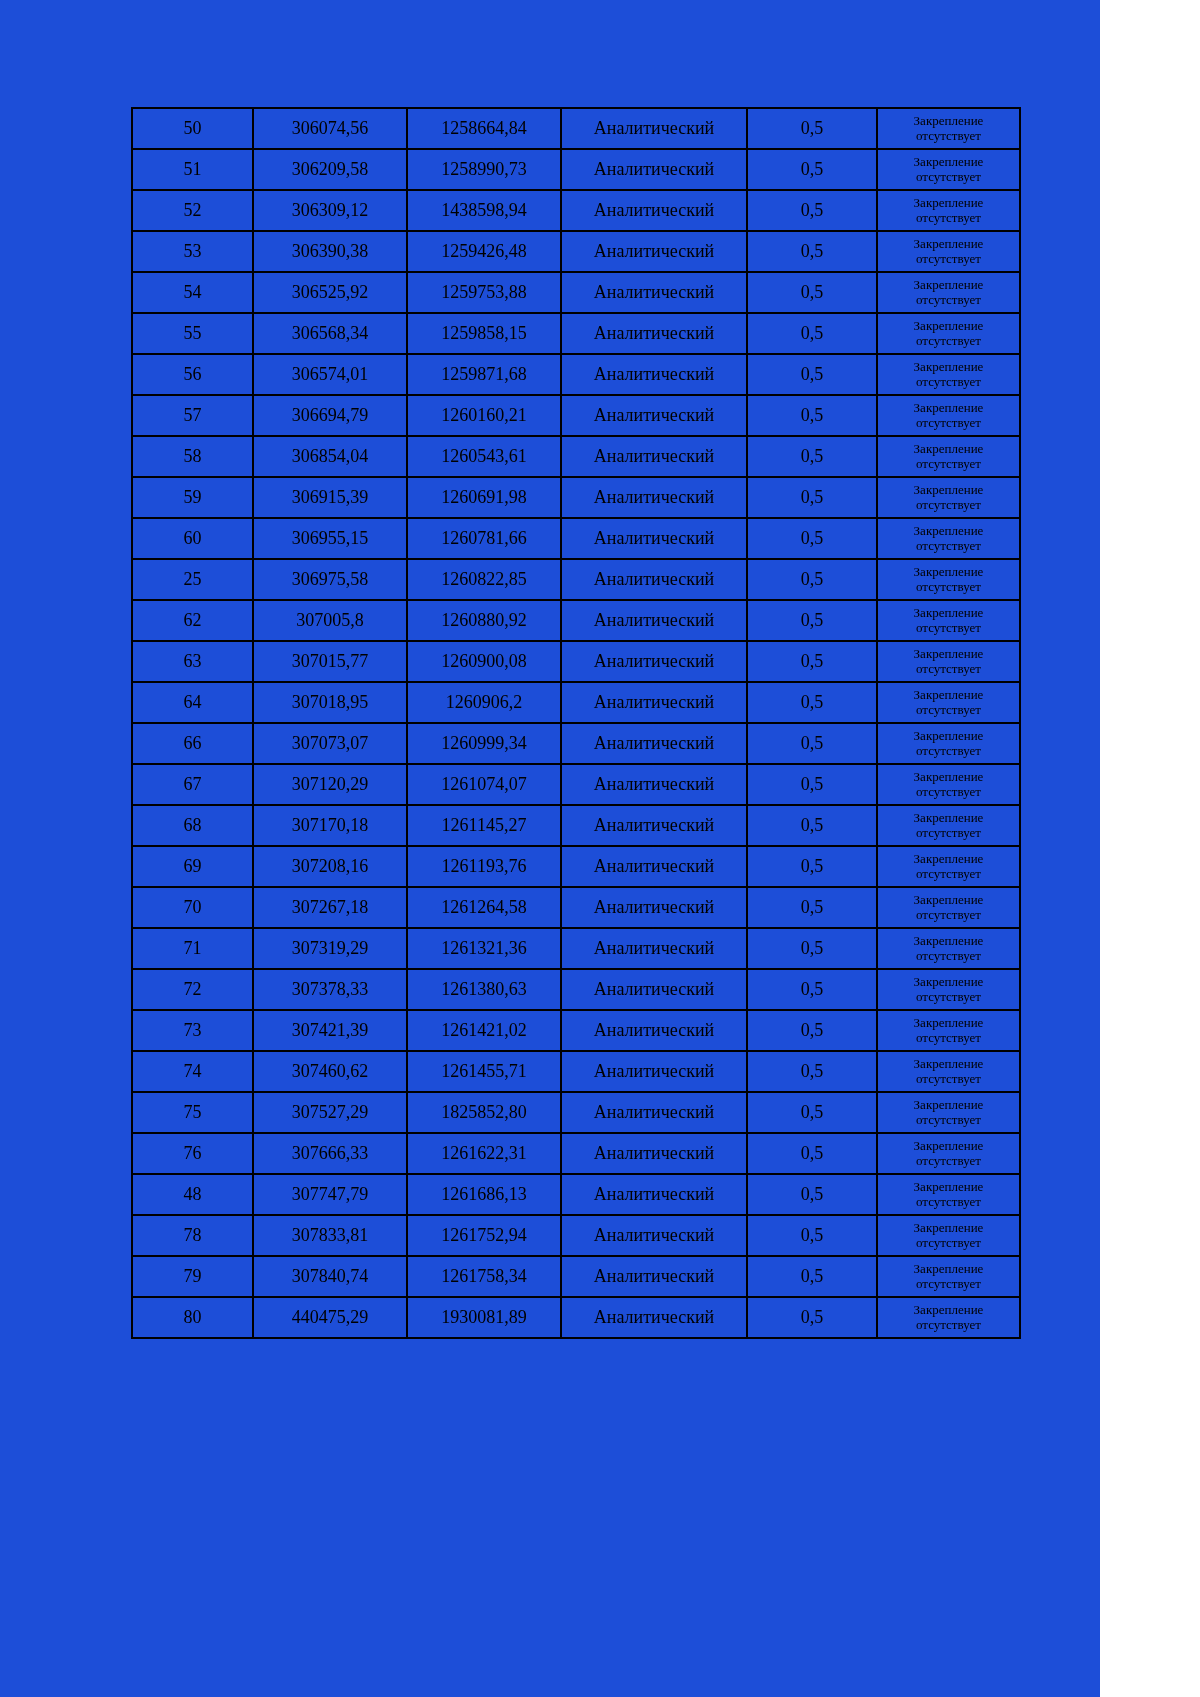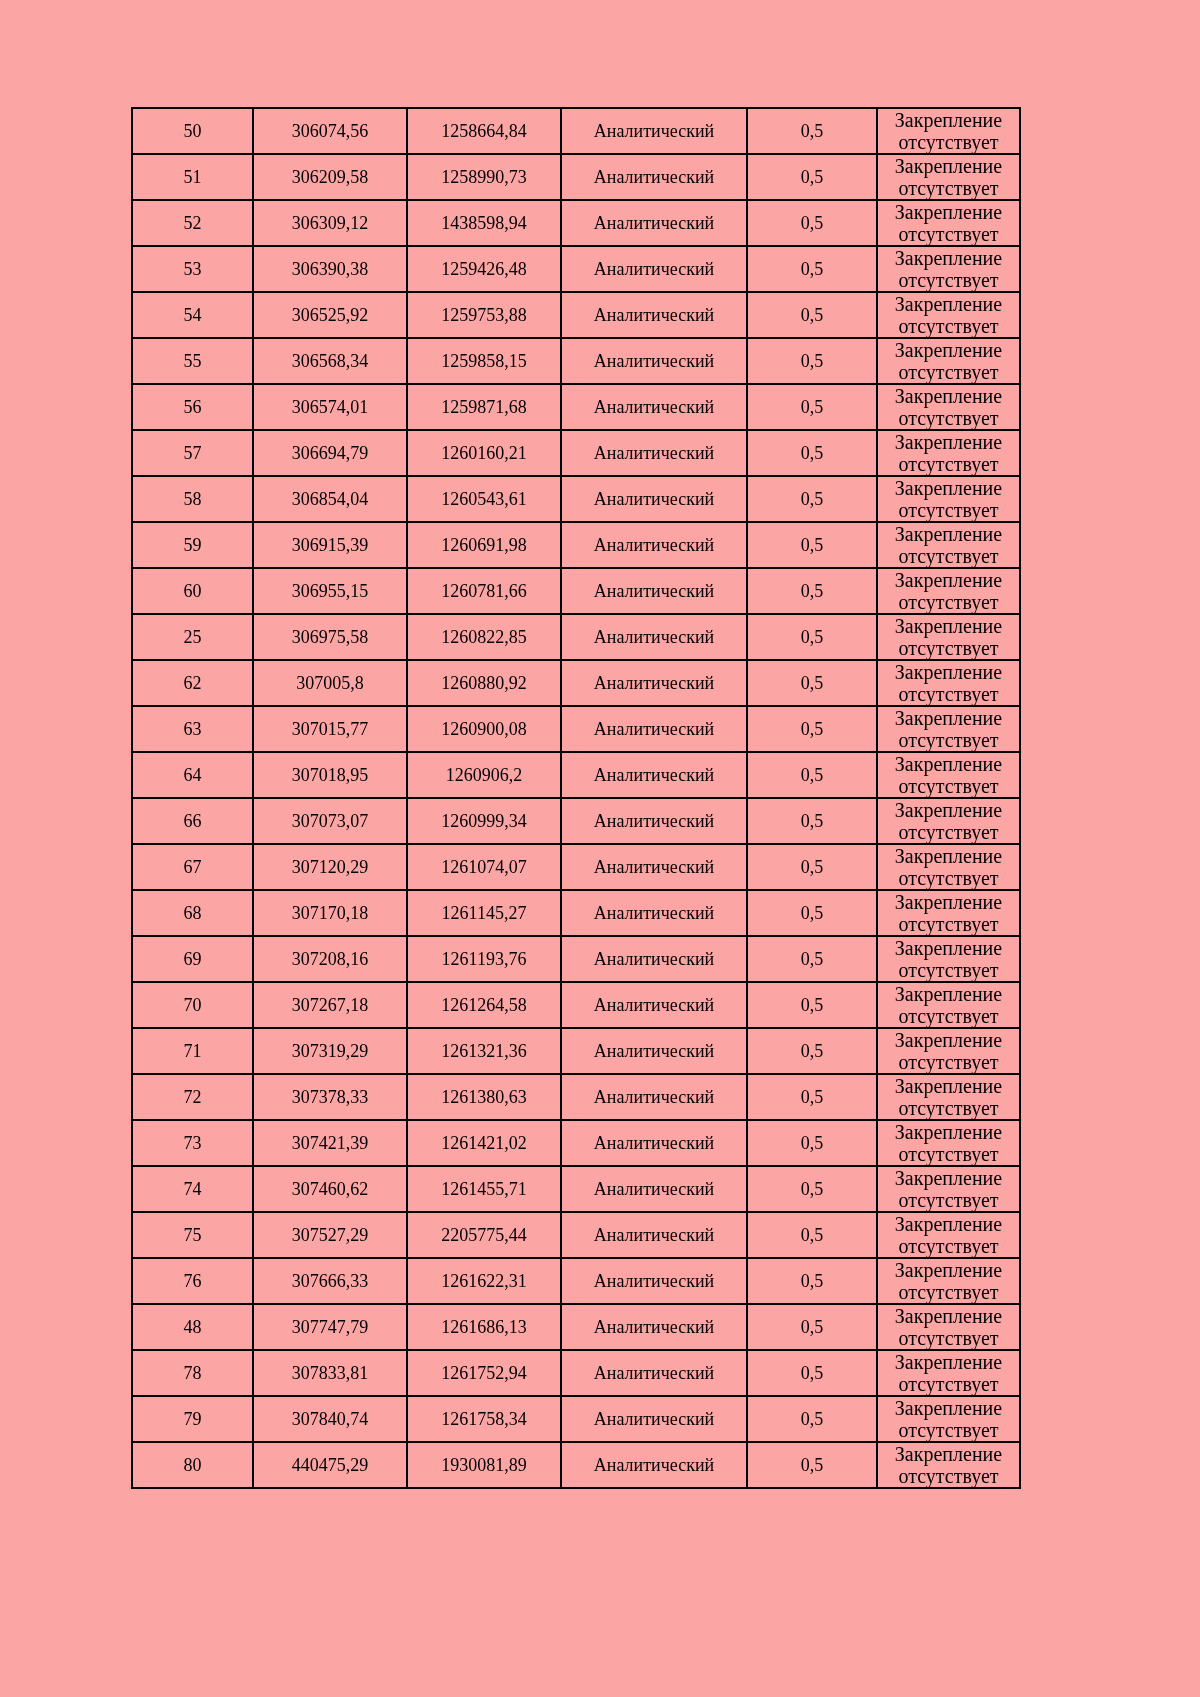--- a/index.html
+++ b/index.html
@@ -9,23 +9,23 @@
   }
   body {
     width: 1200px;
     height: 1697px;
     font-family: "Liberation Serif", "DejaVu Serif", serif;
     color: #000000;
     position: relative;
   }
   .page {
     position: relative;
-    width: 1200px;
+    width: 1100px;
     height: 1697px;
-    background: #fca5a5;
+    background: #1d4ed8;
     overflow: hidden;
   }
   table.coords {
     position: absolute;
     left: 131px;
     top: 107px;
     border-collapse: collapse;
     table-layout: fixed;
     width: 888px;
   }
@@ -34,21 +34,21 @@
     text-align: center;
     vertical-align: middle;
     height: 39px;
     padding: 0 2px;
     font-size: 18px;
     line-height: 1.15;
     overflow: hidden;
     word-wrap: break-word;
   }
   table.coords td.c5 {
-    font-size: 20px;
+    font-size: 13px;
     line-height: 1.1;
     padding: 0 4px;
   }
   col.col-n { width: 121px; }
   col.col-x { width: 154px; }
   col.col-y { width: 154px; }
   col.col-m { width: 186px; }
   col.col-a { width: 130px; }
   col.col-z { width: 143px; }
 </style>
@@ -254,21 +254,21 @@
           <td class="c0">74</td>
           <td class="c1">307460,62</td>
           <td class="c2">1261455,71</td>
           <td class="c3">Аналитический</td>
           <td class="c4">0,5</td>
           <td class="c5">Закрепление отсутствует</td>
         </tr>
         <tr>
           <td class="c0">75</td>
           <td class="c1">307527,29</td>
-          <td class="c2">2205775,44</td>
+          <td class="c2">1825852,80</td>
           <td class="c3">Аналитический</td>
           <td class="c4">0,5</td>
           <td class="c5">Закрепление отсутствует</td>
         </tr>
         <tr>
           <td class="c0">76</td>
           <td class="c1">307666,33</td>
           <td class="c2">1261622,31</td>
           <td class="c3">Аналитический</td>
           <td class="c4">0,5</td>

